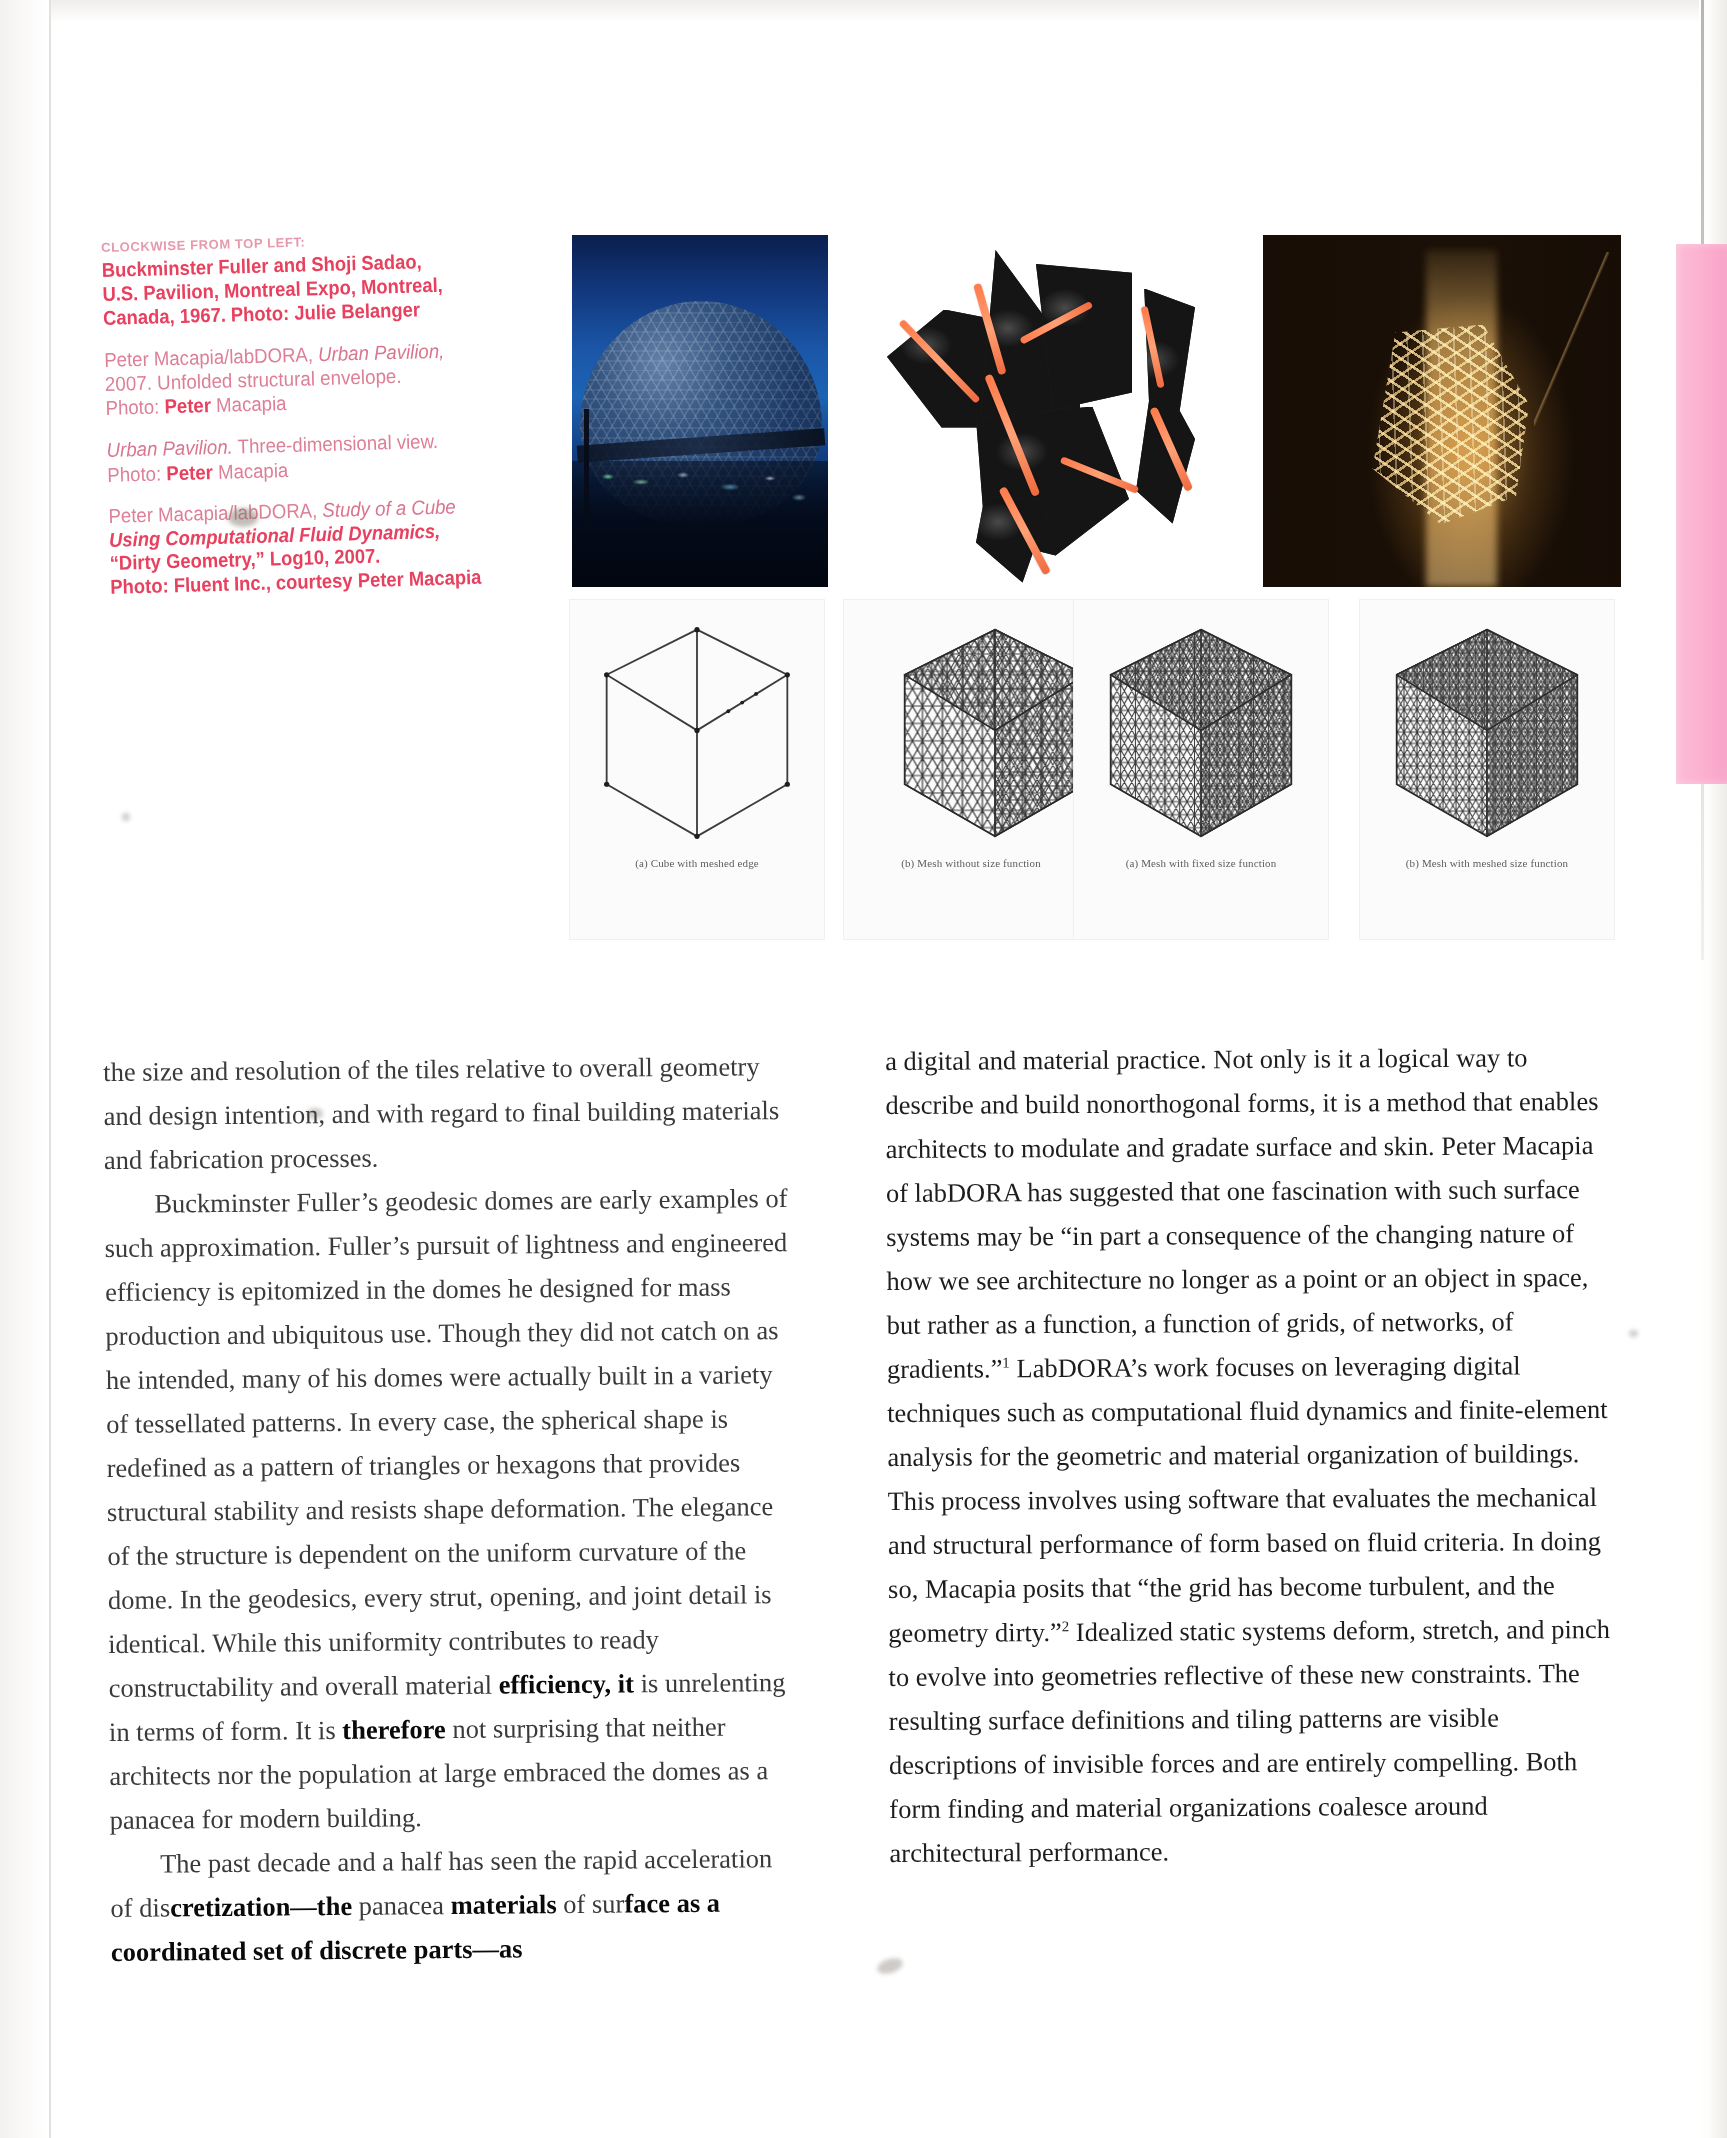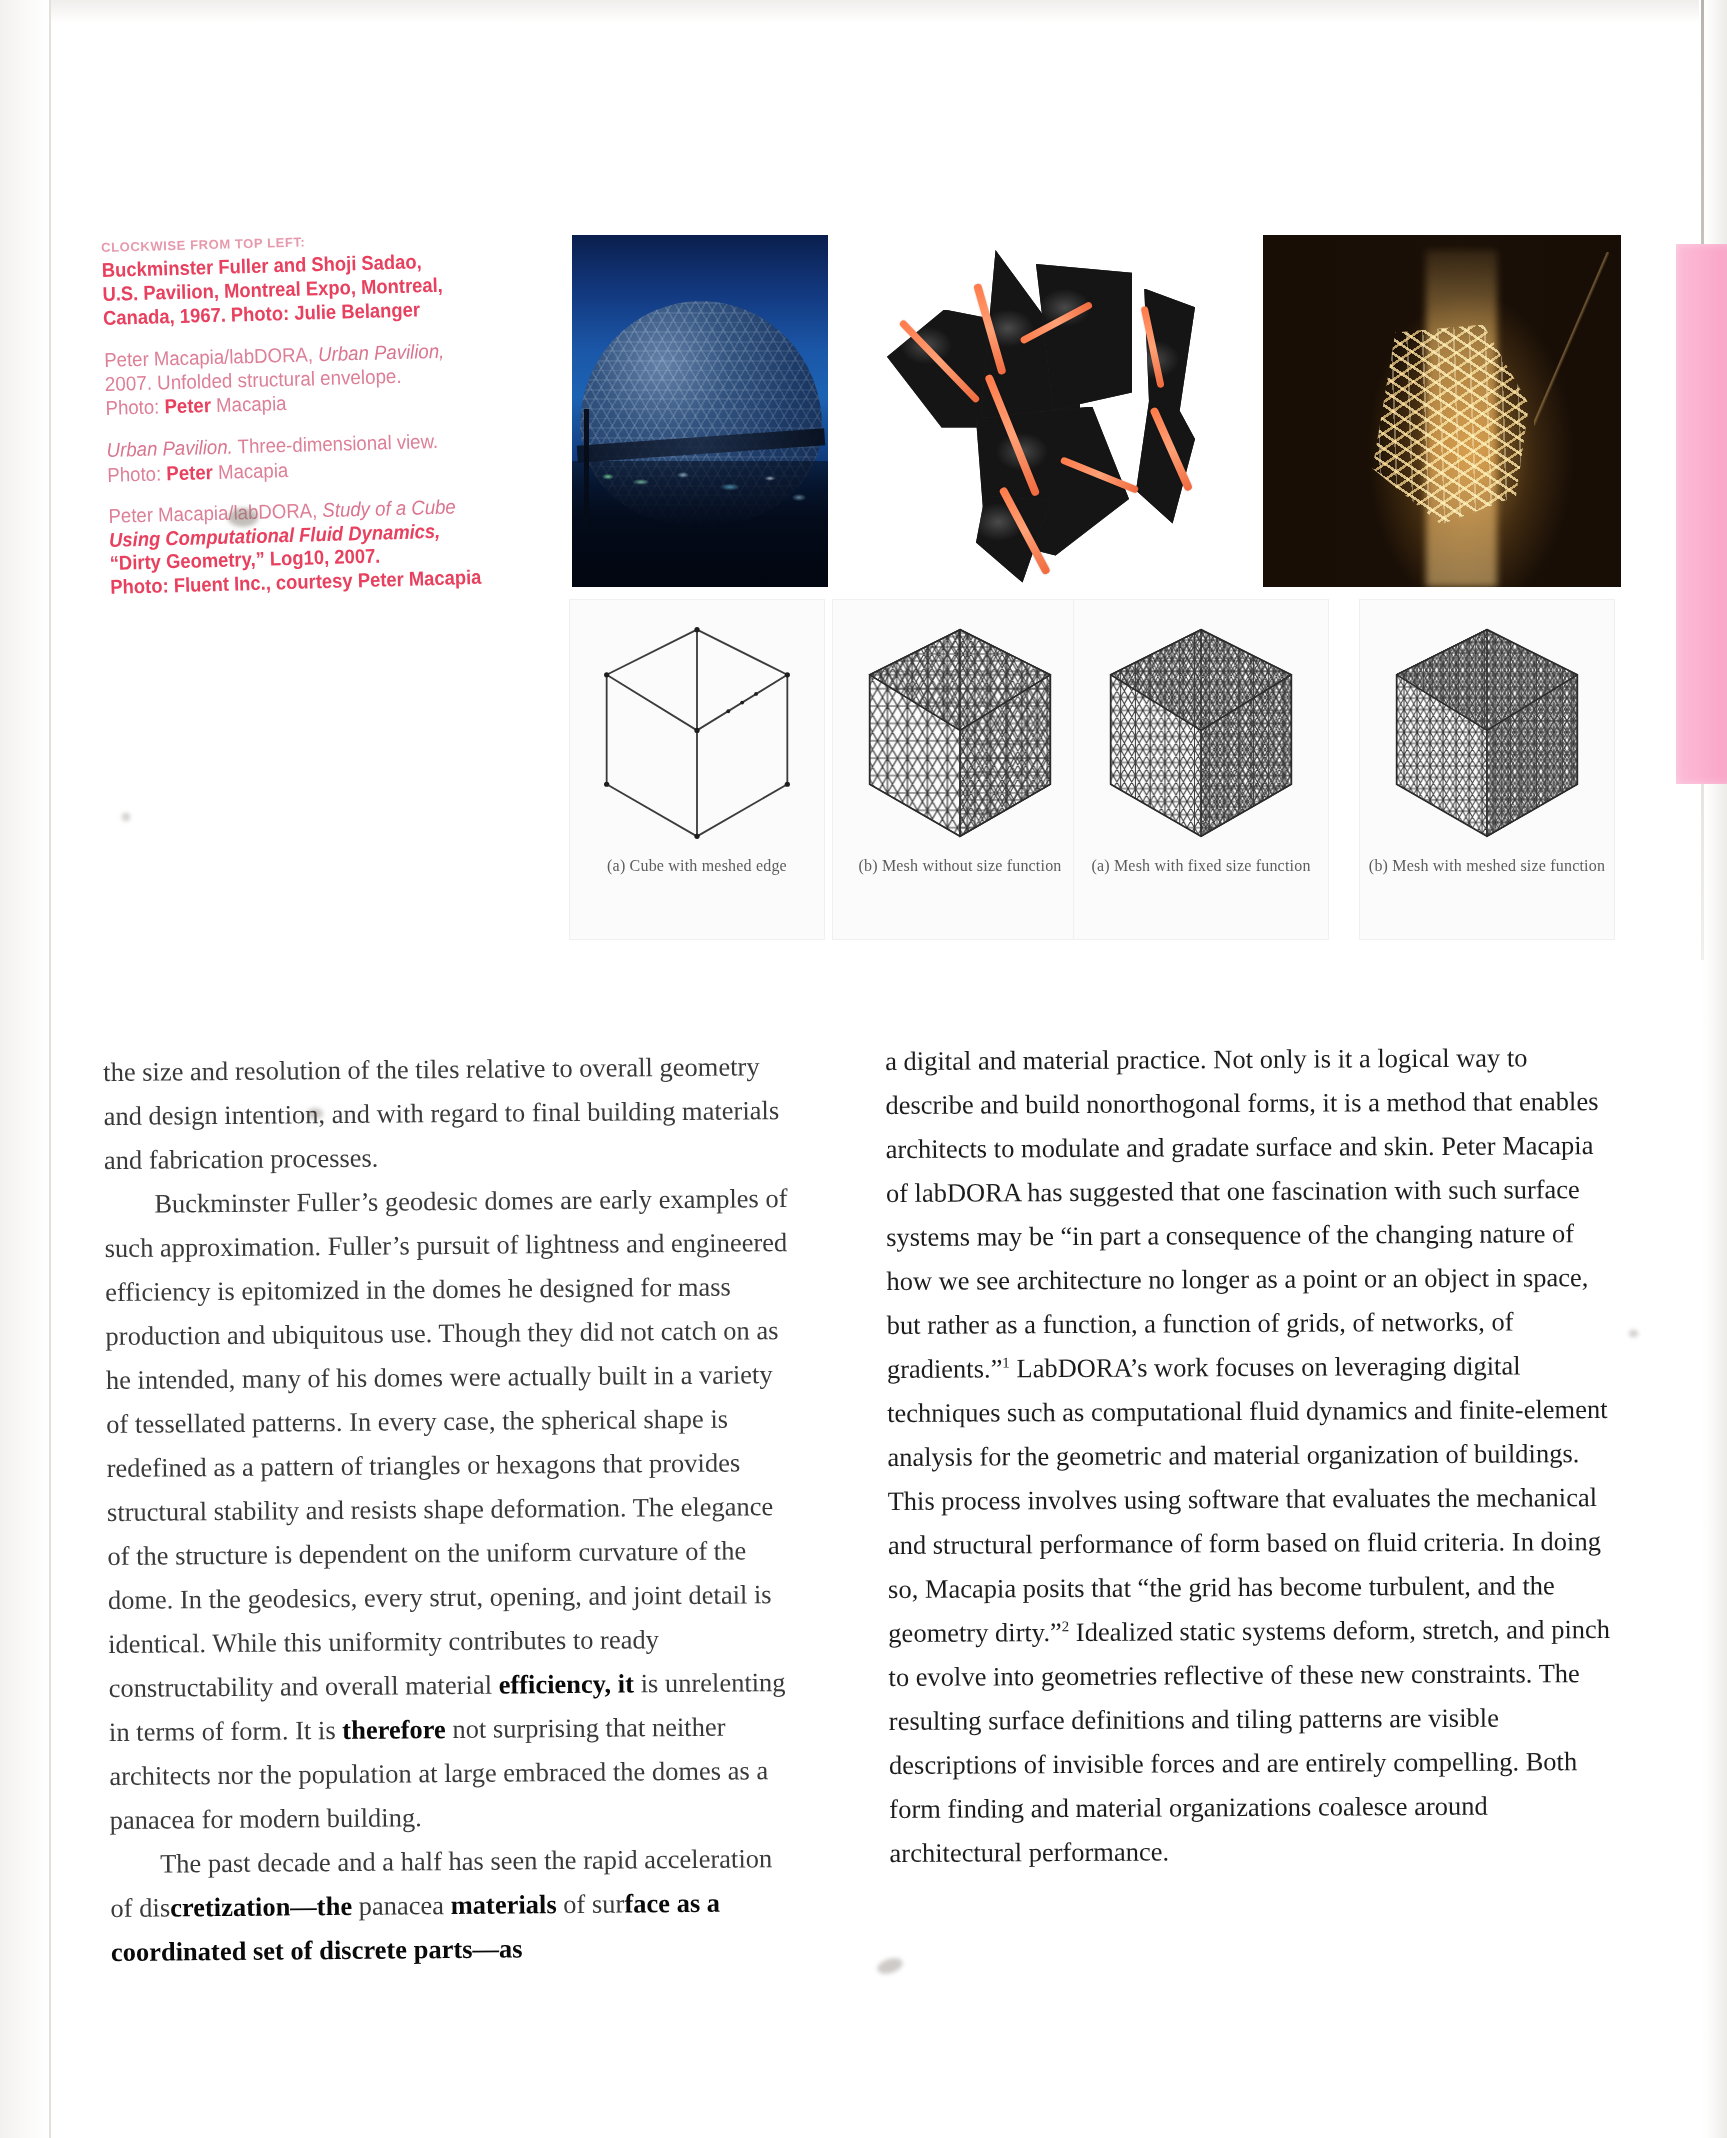--- a/index.html
+++ b/index.html
@@ -278,42 +278,42 @@
   }
   .cube-cell {
     position: absolute;
     top: 0;
     width: 254px;
     height: 339px;
     background: #fbfbfb;
     border: 0.9px solid #f0f0f0;
   }
   .cube-cell.c0 { left: 0px; }
-  .cube-cell.c1 { left: 263px; }
+  .cube-cell.c1 { left: 274px; padding-left: 48px; }
   .cube-cell.c2 { left: 504px; }
   .cube-cell.c3 { left: 790px; }
 
   .cube-art {
     position: absolute;
     left: 50%;
     top: 19px;
     transform: translateX(-50%);
     width: 205px;
     height: 228px;
   }
   .cube-art svg { width: 100%; height: 100%; display: block; }
 
   .cube-caption {
     position: absolute;
     left: 0;
     top: 257px;
     width: 254px;
     text-align: center;
     font-family: "Liberation Serif", serif;
-    font-size: 16px;
+    font-size: 11px;
     color: #5d5d5d;
     letter-spacing: 0.012em;
     filter: blur(0.3px);
   }
 
   
   .body-col {
     position: absolute;
     font-family: "Liberation Serif", serif;
     font-size: 26.5px;

